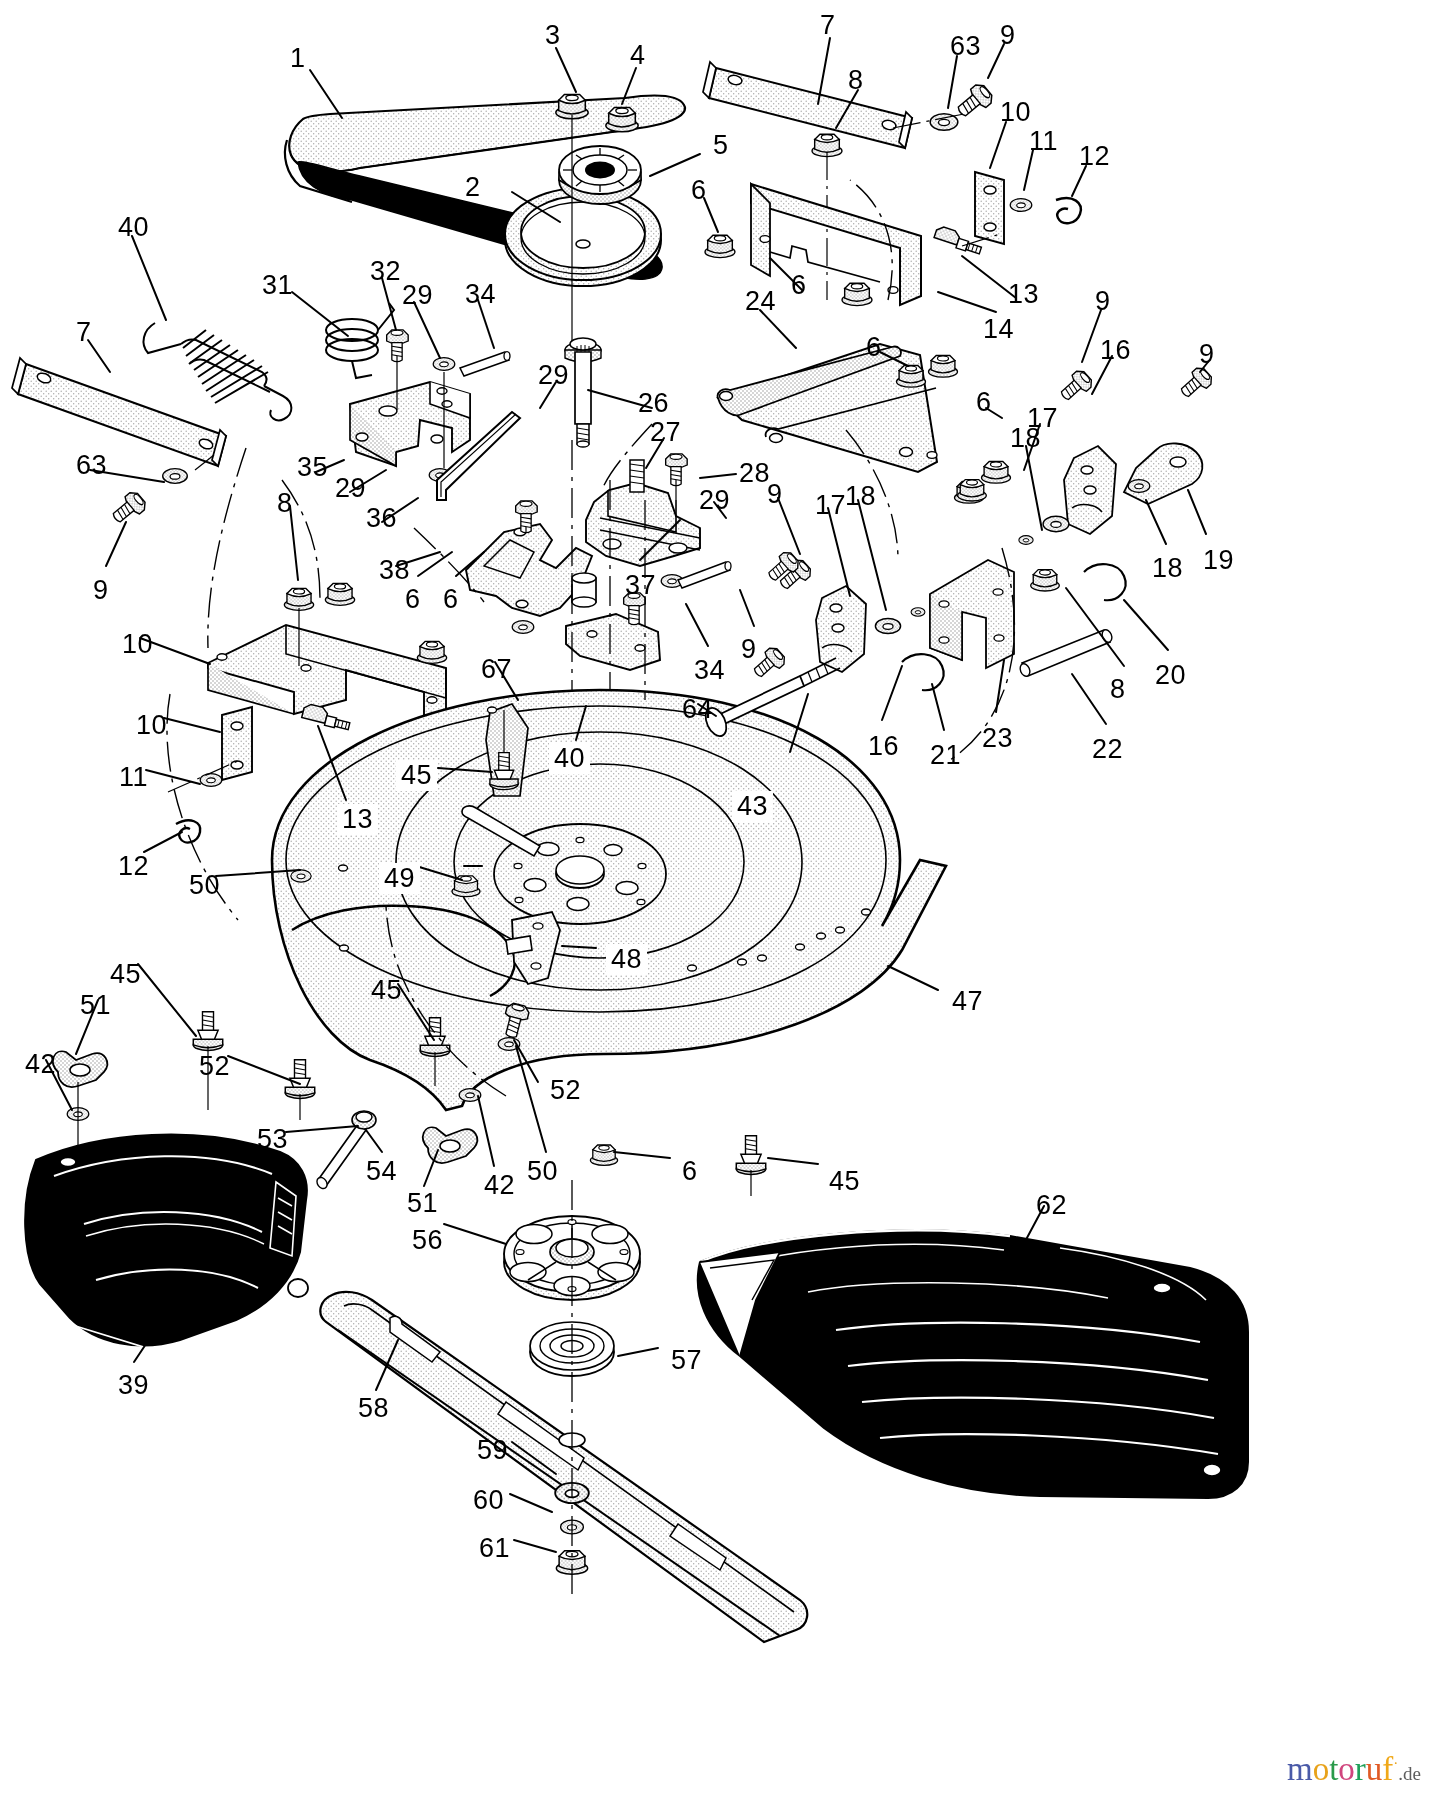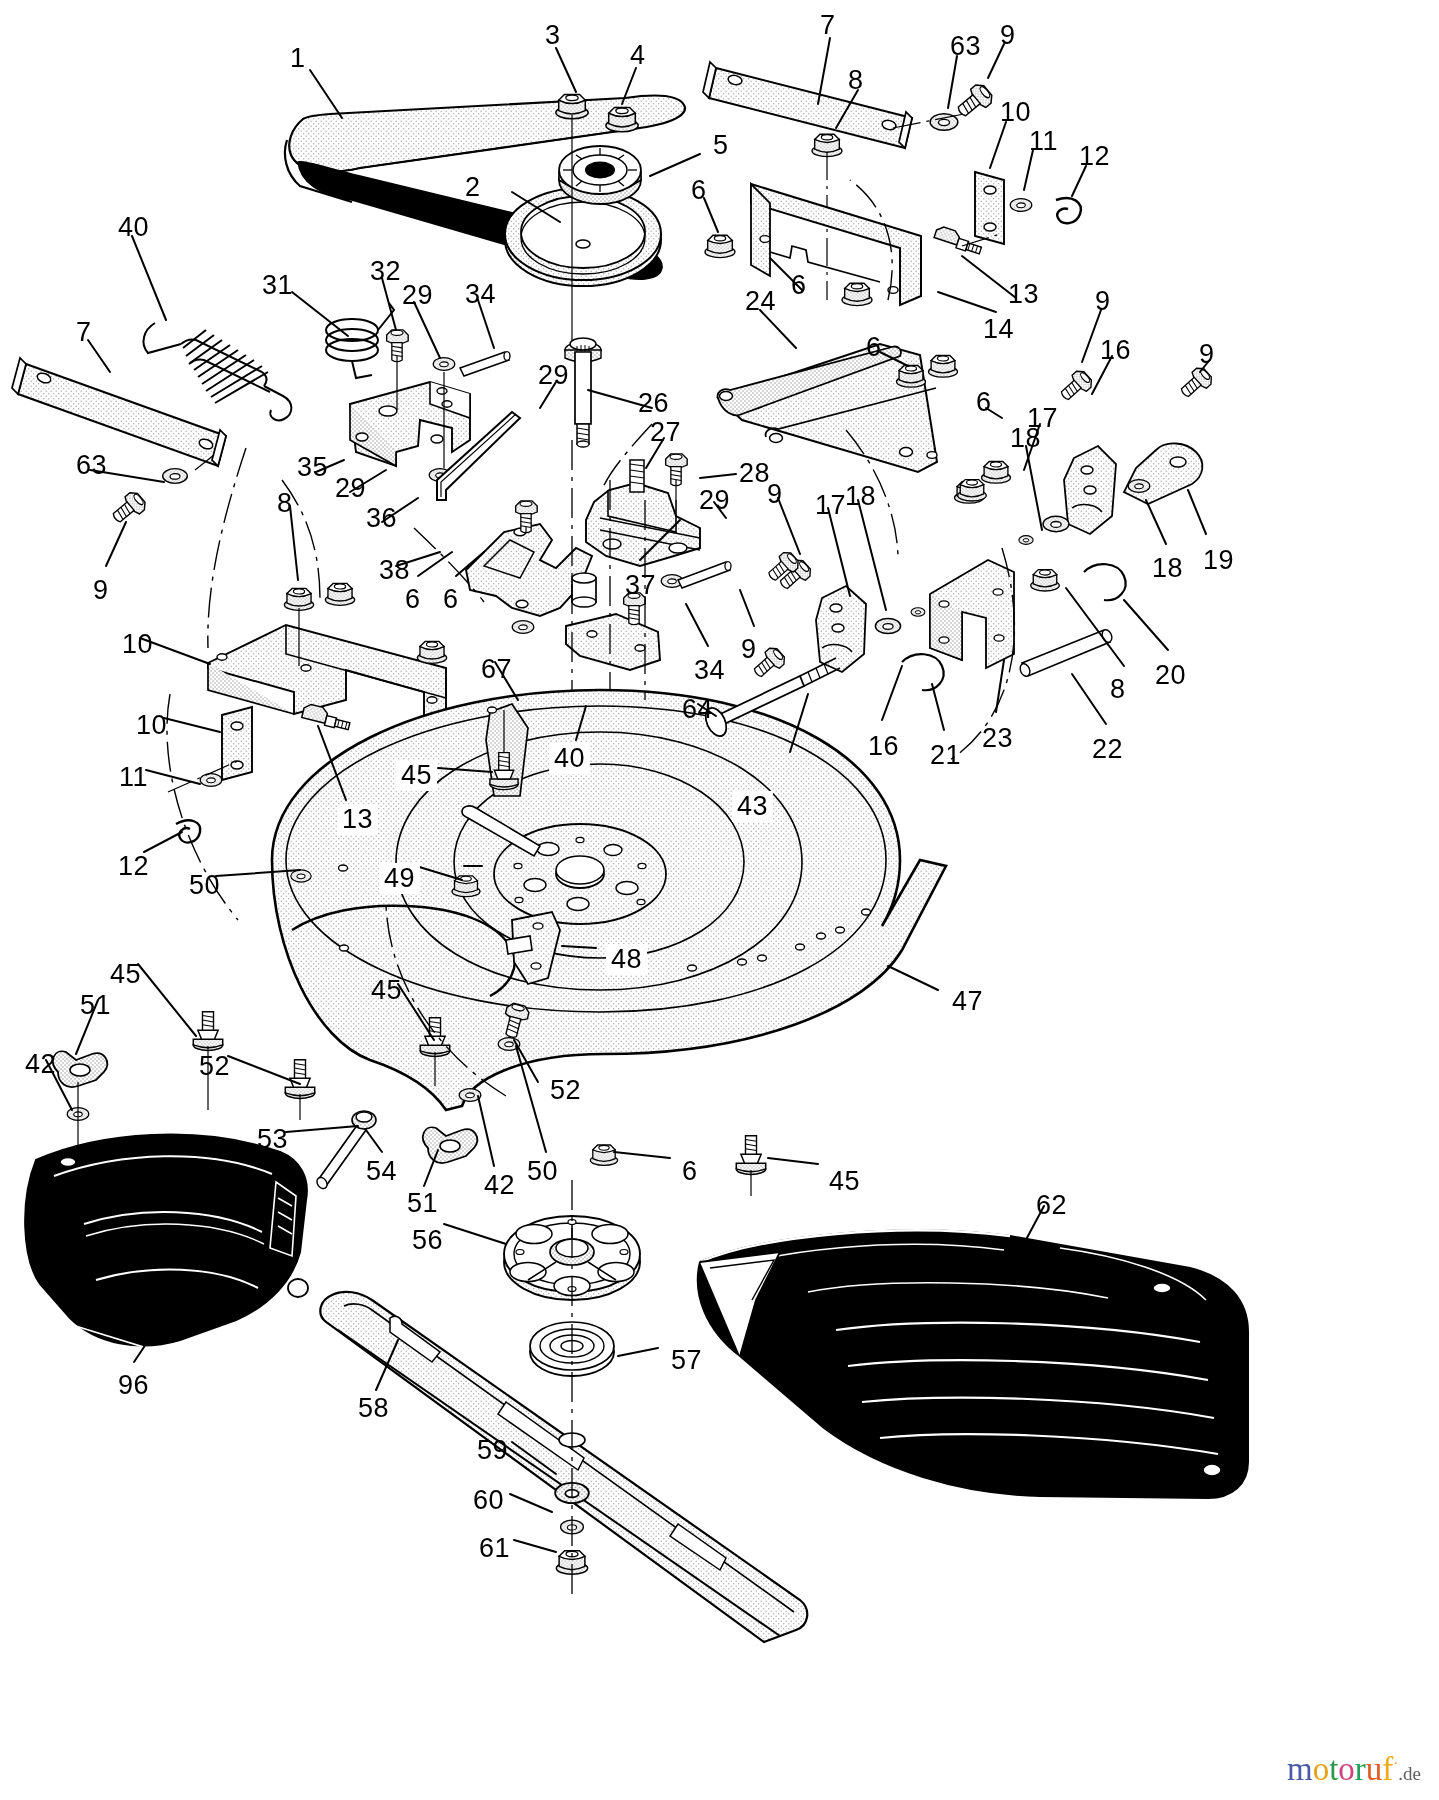--- a/index.html
+++ b/index.html
@@ -829,21 +829,21 @@
       <div class="cal" style="left: 257px; top: 1126px;">53</div>
       <div class="cal" style="left: 366px; top: 1158px;">54</div>
       <div class="cal" style="left: 407px; top: 1190px;">51</div>
       <div class="cal" style="left: 484px; top: 1172px;">42</div>
       <div class="cal" style="left: 527px; top: 1158px;">50</div>
       <div class="cal" style="left: 682px; top: 1158px;">6</div>
       <div class="cal" style="left: 829px; top: 1168px;">45</div>
       <div class="cal" style="left: 1036px; top: 1192px;">62</div>
       <div class="cal" style="left: 412px; top: 1227px;">56</div>
       <div class="cal" style="left: 671px; top: 1347px;">57</div>
-      <div class="cal" style="left: 118px; top: 1372px;">96</div>
+      <div class="cal" style="left: 118px; top: 1372px;">39</div>
       <div class="cal" style="left: 358px; top: 1395px;">58</div>
       <div class="cal" style="left: 477px; top: 1437px;">59</div>
       <div class="cal" style="left: 473px; top: 1487px;">60</div>
       <div class="cal" style="left: 479px; top: 1535px;">61</div>
     </div>
 
 <div id="brand">
   <span class="b1">m</span><span class="b2">o</span><span class="b3">t</span><span class="b4">o</span><span class="b5">r</span><span class="b6">u</span><span class="b7">f</span><span class="dot">·</span><span class="b8">.de</span>
 </div>
 

